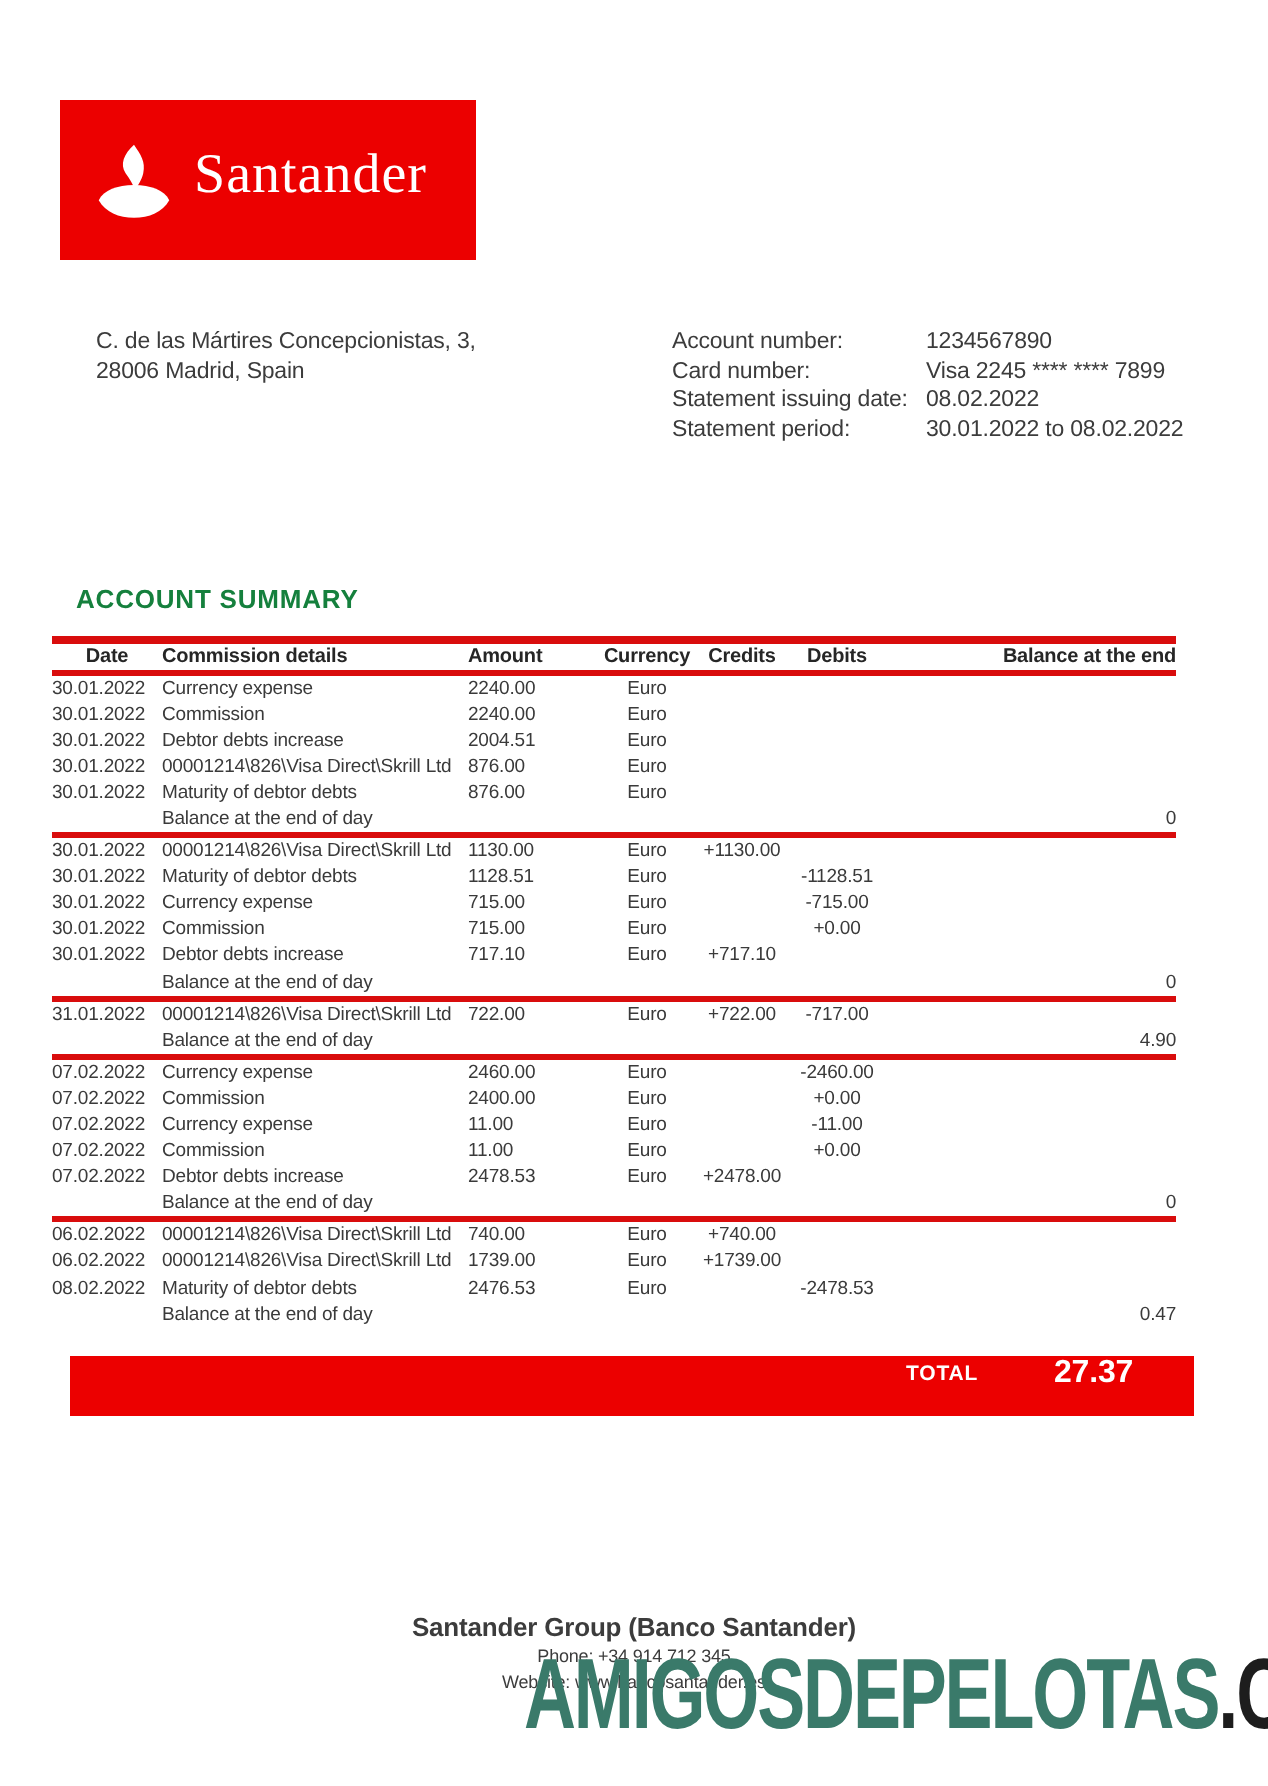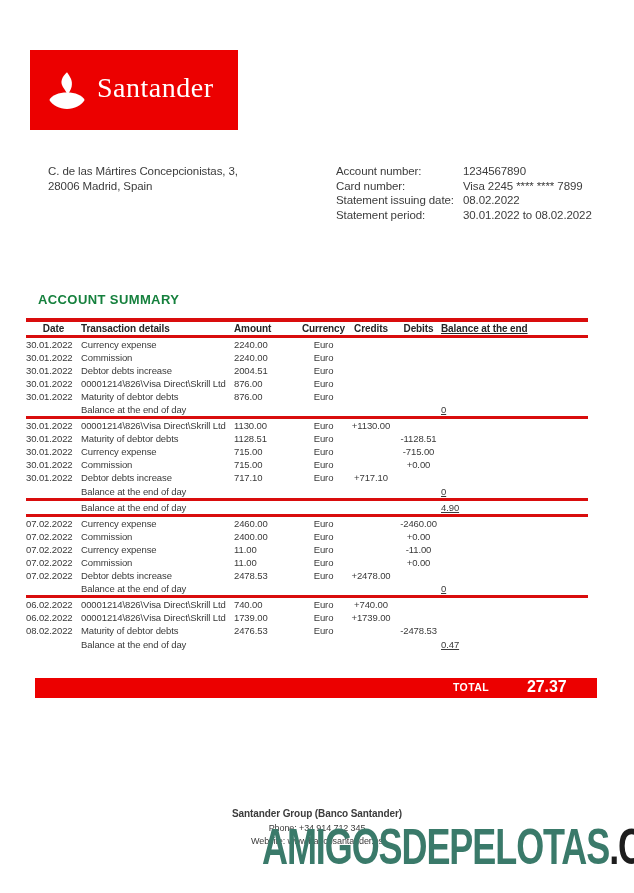--- a/index.html
+++ b/index.html
@@ -61,41 +61,41 @@
   table.summary td{
     height:13.1px;line-height:13.1px;padding:0;
     white-space:nowrap;overflow:hidden;
   }
   .c0{text-align:left;padding-left:6px;}
   .c1{text-align:left;padding-left:6px;}
   .c2{text-align:left;padding-left:5px;}
   .c3{text-align:center;}
   .c4{text-align:center;}
   .c5{text-align:center;}
-  .c6{text-align:left;padding-right:45px;text-decoration:underline;}
+  .c6{text-align:right;padding-right:45px;}
   th.c0{text-align:center;padding-left:0;}
   
   .total-bar{
-    position:absolute;left:35px;top:678px;width:562px;height:20px;
+    position:absolute;left:35px;top:678px;width:562px;height:30px;
     background:var(--santander-red);color:#fff;
   }
   .total-label{
     position:absolute;left:418px;top:0;line-height:18px;
     font-size:10.5px;font-weight:bold;letter-spacing:0.4px;
   }
   .total-value{
     position:absolute;left:492px;top:0;line-height:18px;
     font-size:16px;font-weight:bold;
   }
   
   .footer{
     position:absolute;left:0;top:807px;width:634px;
     text-align:center;color:#3c3c3c;font-size:9px;line-height:13.5px;
   }
-  .footer .company{font-size:10px;font-weight:bold;margin-bottom:1px;}
+  .footer .company{font-size:13px;font-weight:bold;margin-bottom:1px;}
   
   .watermark{
     position:absolute;left:262px;top:822px;
     font-size:50px;font-weight:bold;letter-spacing:-1.5px;
     transform:scaleX(0.72);transform-origin:left top;
     white-space:nowrap;line-height:1;
   }
   .wm-main{color:var(--watermark-teal);}
   .wm-suffix{color:var(--watermark-dark);}
 </style>
@@ -144,21 +144,21 @@
         <col style="width:153px">
         <col style="width:67px">
       <col style="width:45px">
         <col style="width:50px">
         <col style="width:45px">
         <col style="width:147px">
     </colgroup>
     <thead>
       <tr>
         <th class="c0">Date</th>
-        <th class="c1">Transaction details</th>
+        <th class="c1">Commission details</th>
         <th class="c2">Amount</th>
         <th class="c3">Currency</th>
         <th class="c4">Credits</th>
         <th class="c5">Debits</th>
         <th class="c6">Balance at the end</th>
       </tr>
     </thead>
   <tbody class="group">
         <tr>
           <td class="c0">30.01.2022</td>
@@ -266,20 +266,29 @@
           <td class="c1">Balance at the end of day</td>
           <td class="c2"></td>
           <td class="c3"></td>
           <td class="c4"></td>
           <td class="c5"></td>
           <td class="c6">0</td>
         </tr>
       </tbody>
       <tbody class="group">
         <tr>
+          <td class="c0">31.01.2022</td>
+          <td class="c1">00001214\826\Visa Direct\Skrill Ltd</td>
+          <td class="c2">722.00</td>
+          <td class="c3">Euro</td>
+          <td class="c4">+722.00</td>
+          <td class="c5">-717.00</td>
+          <td class="c6"></td>
+        </tr>
+        <tr>
           <td class="c0"></td>
           <td class="c1">Balance at the end of day</td>
           <td class="c2"></td>
           <td class="c3"></td>
           <td class="c4"></td>
           <td class="c5"></td>
           <td class="c6">4.90</td>
         </tr>
       </tbody>
       <tbody class="group">

